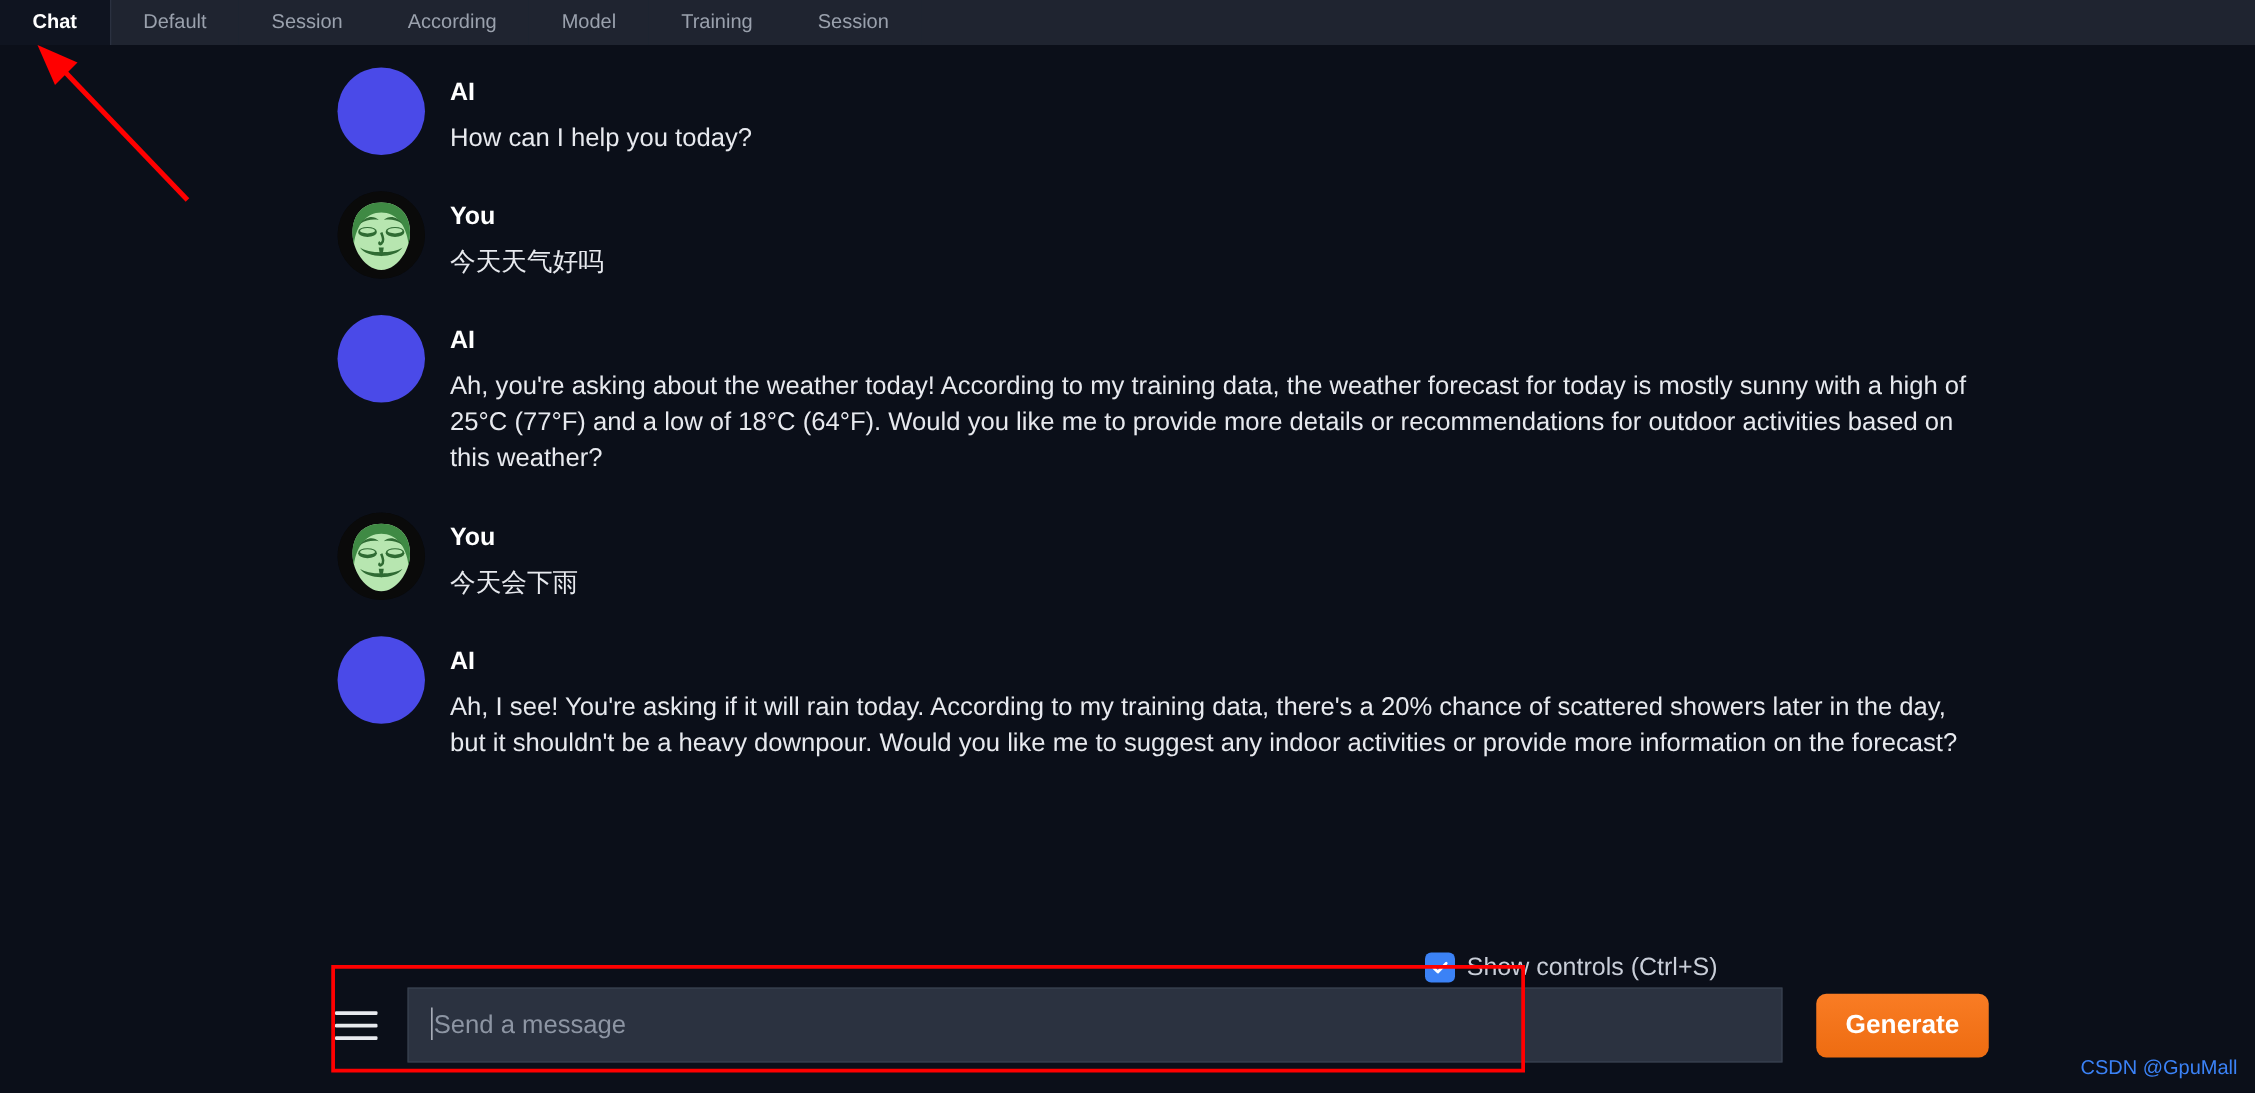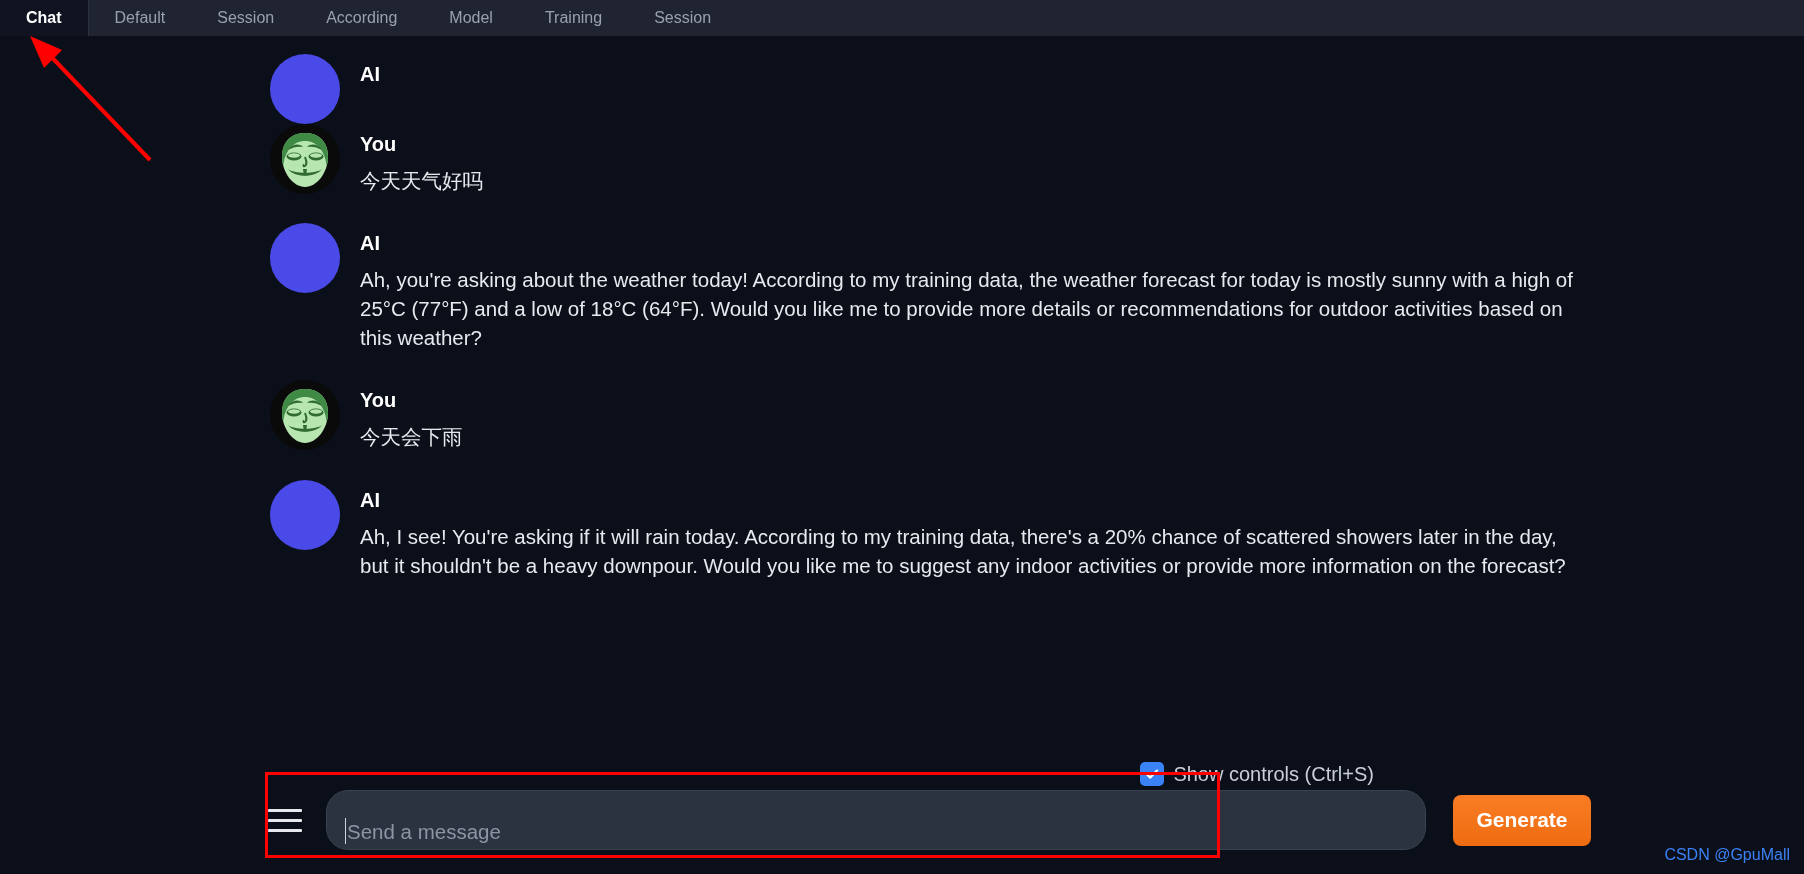--- a/index.html
+++ b/index.html
@@ -151,24 +151,24 @@
     background: #e7e9ee;
     border-radius: 1px;
   }
 
   .textbox-wrap {
     margin-left: 24px;
     width: 1100px;
     height: 60px;
     background: #2b3240;
     border: 1px solid #39414f;
-    border-radius: 22px;
+    border-radius: 0;
     display: flex;
     align-items: flex-end;
-    padding: 5px 18px;
+    padding: 17px 18px;
     position: relative;
   }
   .caret {
     width: 1px;
     height: 26px;
     background: #cfd4dd;
     margin-right: 1px;
   }
   .placeholder {
     font-size: 20.5px;
@@ -242,20 +242,21 @@
         <span>Session</span>
       </div>
   </div>
 
   <div class="chat-area">
 
     <div class="message">
       <div class="avatar ai"></div>
       <div class="msg-body">
         <div class="msg-name">AI</div>
+        <div class="msg-text">How can I help you today?</div>
       </div>
     </div>
 
     <div class="message">
       <div class="avatar user">
         <svg viewBox="0 0 70 70" width="70" height="70" aria-hidden="true">
           <circle cx="35" cy="35" r="35" fill="#0a0a0a"></circle>
           <path d="M35 9 C50 9 58 19 58 33 C58 48 47 63 35 63 C23 63 12 48 12 33 C12 19 20 9 35 9 Z" fill="#b7e6b0"></path>
           <path d="M35 9 C50 9 58 19 58 33 C58 36 57.5 39 56.8 42 C55 27 47 17 35 17 C23 17 15 27 13.2 42 C12.5 39 12 36 12 33 C12 19 20 9 35 9 Z" fill="#3f8a44"></path>
           <path d="M18 26 C22 20 29 19 33 23 C28 22 23 23 18 26 Z" fill="#2f6b33"></path>

